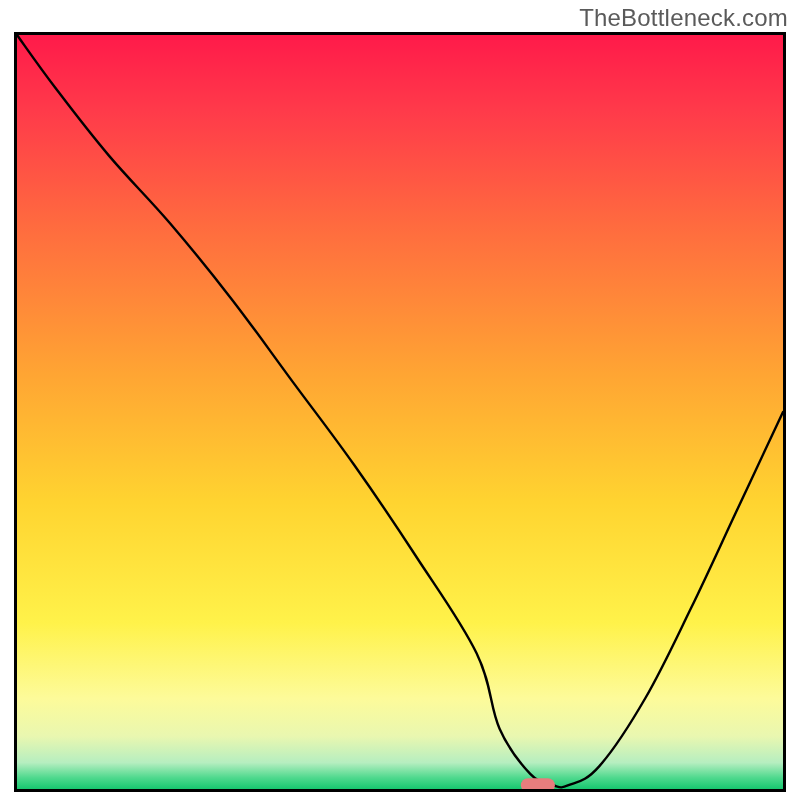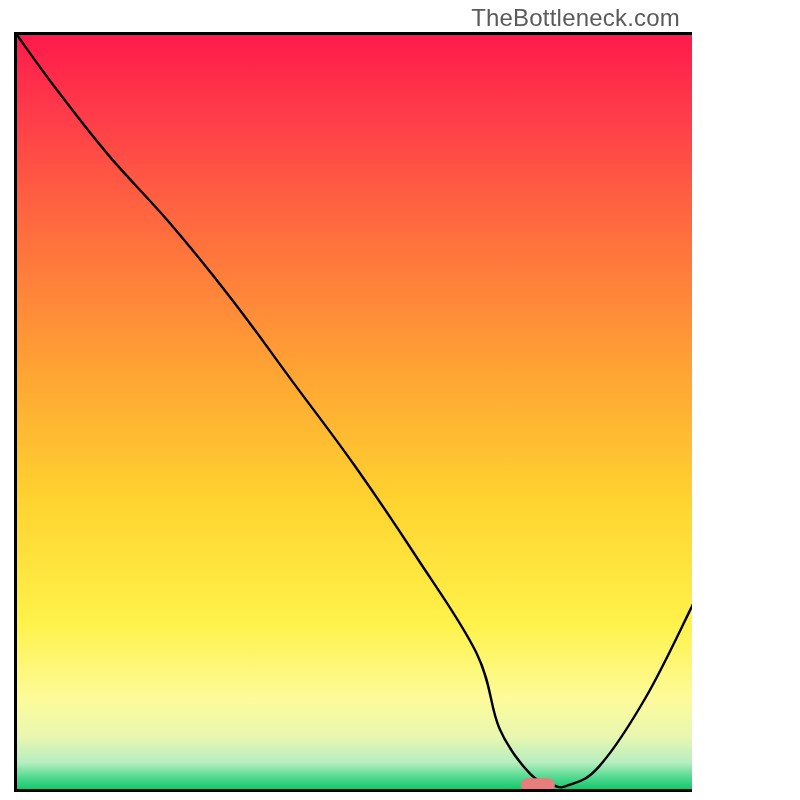--- a/index.html
+++ b/index.html
@@ -5,21 +5,21 @@
   html, body {
     margin: 0;
     padding: 0;
     width: 800px;
     height: 800px;
     background: #ffffff;
     font-family: Arial, Helvetica, sans-serif;
   }
   .container {
     position: relative;
-    width: 692px;
+    width: 800px;
     height: 800px;
     overflow: hidden;
   }
   .watermark {
     position: absolute;
     top: 4px;
     right: 12px;
     font-size: 24px;
     font-weight: 500;
     color: #5a5a5a;

